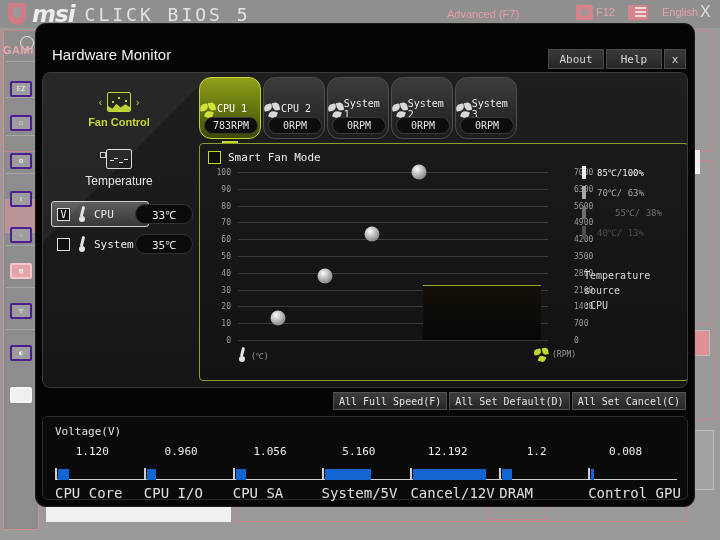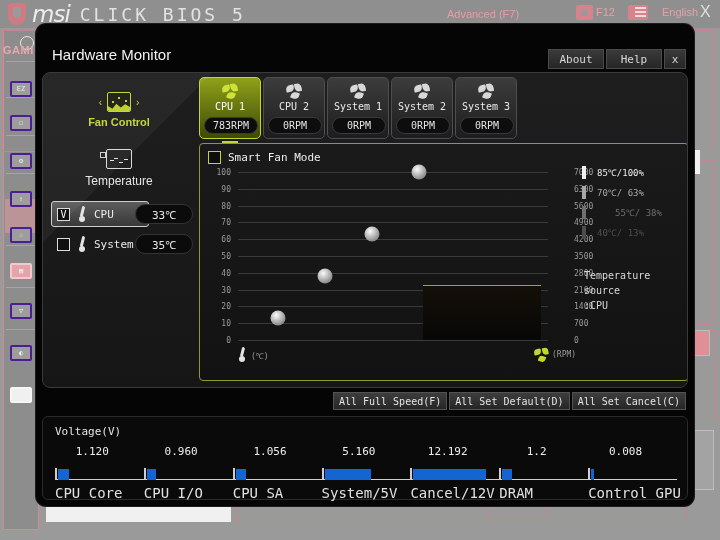--- a/index.html
+++ b/index.html
@@ -22,21 +22,21 @@
     margin-left:8px; width:18px; height:22px;
     background:#d07b84; border-radius:3px 3px 9px 9px;
     position:relative;
   }
   .msi-shield::after{
     content:""; position:absolute; left:5px; top:4px; width:8px; height:11px;
     background:#9a9a9a; border-radius:2px 2px 5px 5px;
   }
   .msi-word {
     margin-left:6px; font-family:"DejaVu Sans", sans-serif; font-style:italic;
-    font-weight:normal; font-size:23px; color:#ededed; letter-spacing:-1px;
+    font-weight:bold; font-size:23px; color:#ededed; letter-spacing:-1px;
   }
   .clickbios {
     margin-left:10px; font-size:18px; color:#e2e2e2; letter-spacing:3px;
     font-family:"DejaVu Sans Mono", monospace;
   }
   .adv-wrap{
     position:absolute; left:398px; top:3px; width:170px; height:22px;
   }
   .adv-wrap .chev{
     position:absolute; inset:0;
@@ -226,22 +226,22 @@
     border-radius:10px; background:#0b0b0b; border:1px solid #333;
     color:#e8e8e8; font-size:11px; display:flex; align-items:center; justify-content:center;
     font-family:"DejaVu Sans Mono", monospace;
   }
 
   
   .fantabs{ position:absolute; left:156px; top:4px; width:318px; height:62px; display:flex; gap:2px;}
   .fantab{
     width:62px; height:62px; position:relative;
     background:linear-gradient(#3c3c3c,#1d1d1d);
-    border:1px solid #4e4e4e; border-radius:5px;
-    display:flex; flex-direction:column; align-items:center;
+    border:1px solid #4e4e4e; border-radius:12px;
+    display:flex; flex-direction:row; align-items:center;
   }
   .fantab.active{
     background:linear-gradient(#8fa019,#3f4a06);
     border-color:#c3d62e;
   }
   .fanico{
     margin-top:6px; width:17px; height:16px; position:relative;
   }
   .blade{ position:absolute; width:8px; height:7px; border-radius:60% 10% 60% 10%; background:#d8d8d8; }
   .fantab.active .blade{ background:#cfe23a; }

